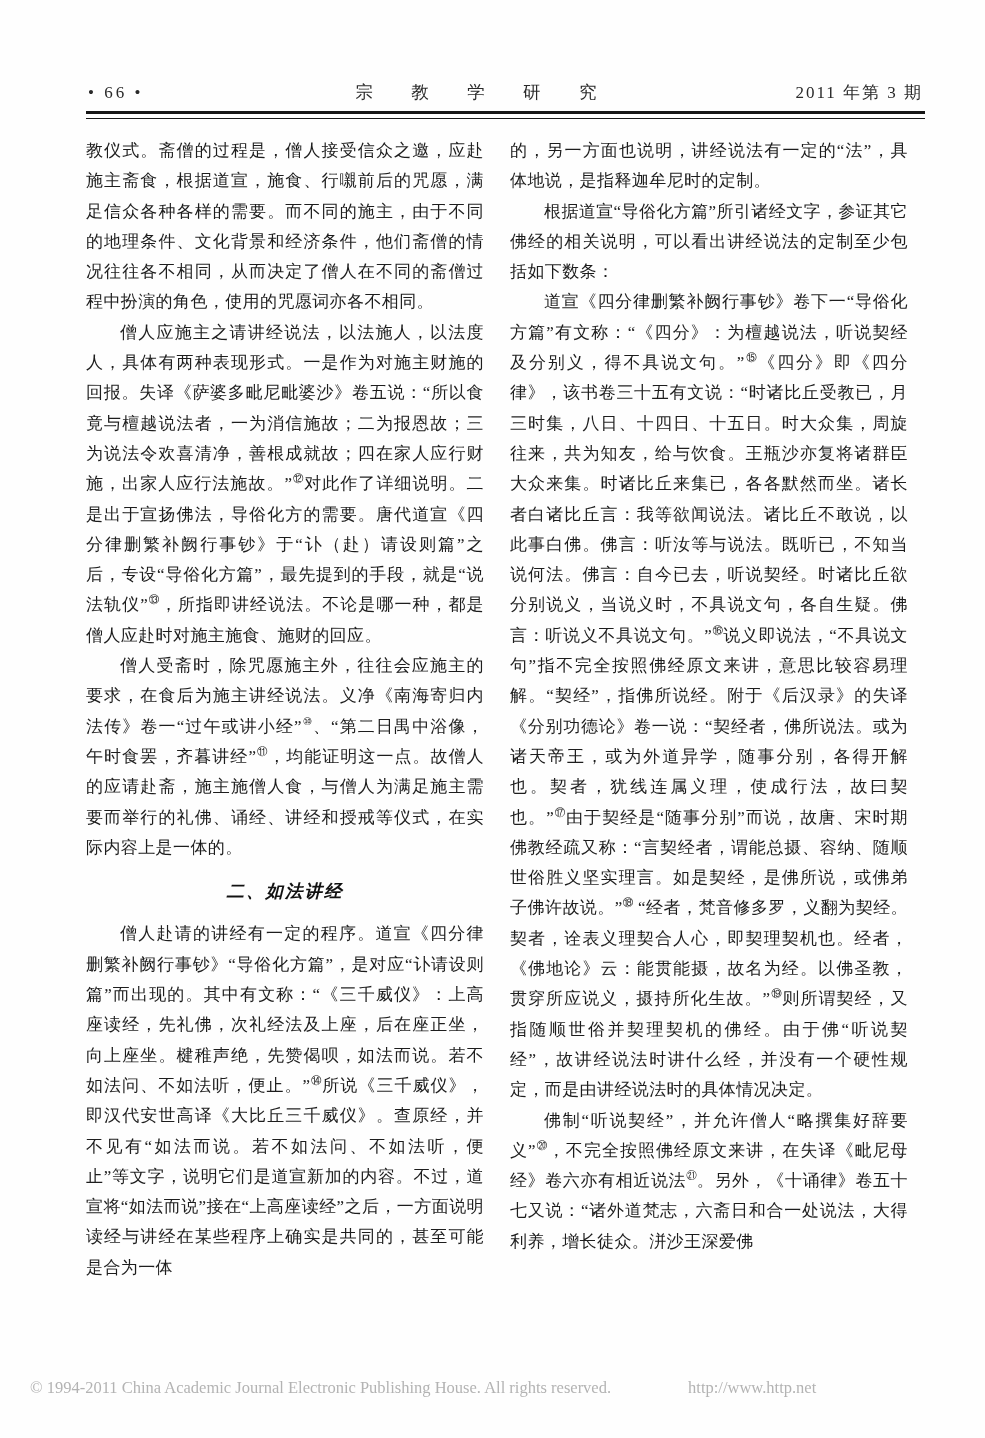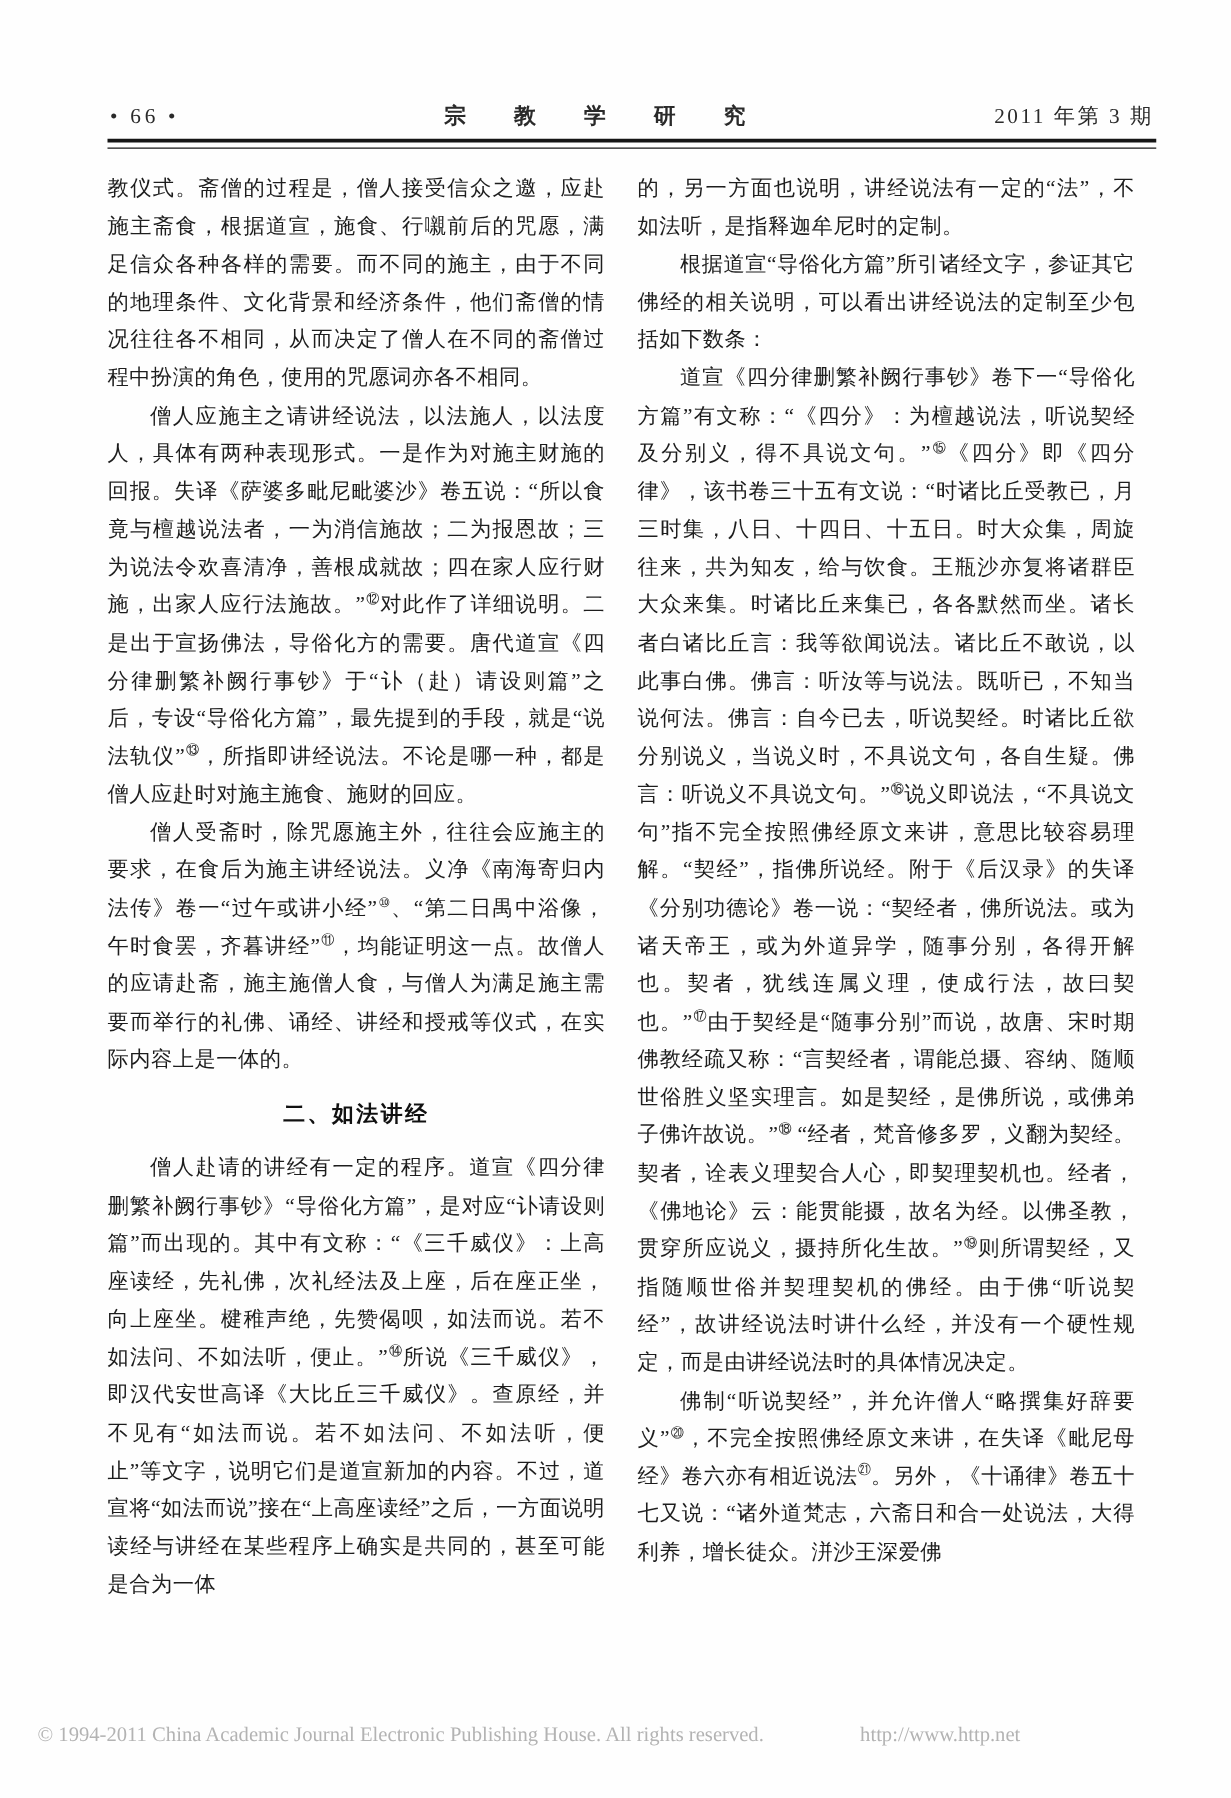--- a/index.html
+++ b/index.html
@@ -12,21 +12,21 @@
     position:relative;width:985px;height:1438px;
     background:#fefefe;color:#222;overflow:hidden;padding-left:18px;
   }
   
   .header{
     position:absolute;top:80px;left:88px;right:80px;
     display:flex;justify-content:space-between;align-items:baseline;
     font-size:17px;color:#2a2a2a;
   }
   .page-num{letter-spacing:3px;}
-  .journal-title{letter-spacing:17px;font-size:17.5px;margin-left:30px;font-weight:bold;}
+  .journal-title{letter-spacing:17px;font-size:17.5px;margin-left:30px;}
   .issue{letter-spacing:2px;}
   .double-rule{
     position:absolute;top:111px;left:86px;right:78px;height:4px;
     border-top:3px solid #161616;border-bottom:1px solid #161616;
   }
   
   .body-area{
     position:absolute;top:136px;left:86px;right:78px;
     display:flex;gap:26px;
   }
@@ -34,21 +34,21 @@
     width:398px;flex:0 0 398px;
     font-size:17px;line-height:30.3px;
     text-align:justify;text-justify:inter-ideograph;
     color:#1d1d1d;letter-spacing:0.4px;
   }
   .para{margin:0;}
   .para.indent{text-indent:2em;}
   .section-heading{
     margin:13px 0 13px;text-align:center;
     font-family:"Liberation Sans","DejaVu Sans",sans-serif;
-    font-weight:bold;font-size:17.5px;letter-spacing:2px;color:#111;
+    font-weight:bold;font-size:17.5px;letter-spacing:2px;color:#111;font-style:italic;
   }
   sup.fn{font-size:10.5px;vertical-align:super;line-height:0;letter-spacing:0;}
   
   .footer{
     position:absolute;top:1378px;left:30px;right:30px;
     display:flex;align-items:baseline;
     color:#b3b3b3;font-size:16.5px;white-space:nowrap;gap:35px;
   }
   .footer .cnki-url{margin-left:42px;color:#b3b3b3;}
 </style>
@@ -68,21 +68,21 @@
 
     <div class="col">
       <p class="para">教仪式。斋僧的过程是，僧人接受信众之邀，应赴施主斋食，根据道宣，施食、行嚫前后的咒愿，满足信众各种各样的需要。而不同的施主，由于不同的地理条件、文化背景和经济条件，他们斋僧的情况往往各不相同，从而决定了僧人在不同的斋僧过程中扮演的角色，使用的咒愿词亦各不相同。</p>
       <p class="para indent">僧人应施主之请讲经说法，以法施人，以法度人，具体有两种表现形式。一是作为对施主财施的回报。失译《萨婆多毗尼毗婆沙》卷五说：“所以食竟与檀越说法者，一为消信施故；二为报恩故；三为说法令欢喜清净，善根成就故；四在家人应行财施，出家人应行法施故。”<sup class="fn">⑫</sup>对此作了详细说明。二是出于宣扬佛法，导俗化方的需要。唐代道宣《四分律删繁补阙行事钞》于“讣（赴）请设则篇”之后，专设“导俗化方篇”，最先提到的手段，就是“说法轨仪”<sup class="fn">⑬</sup>，所指即讲经说法。不论是哪一种，都是僧人应赴时对施主施食、施财的回应。</p>
       <p class="para indent">僧人受斋时，除咒愿施主外，往往会应施主的要求，在食后为施主讲经说法。义净《南海寄归内法传》卷一“过午或讲小经”<sup class="fn">⑩</sup>、“第二日禺中浴像，午时食罢，齐暮讲经”<sup class="fn">⑪</sup>，均能证明这一点。故僧人的应请赴斋，施主施僧人食，与僧人为满足施主需要而举行的礼佛、诵经、讲经和授戒等仪式，在实际内容上是一体的。</p>
       <h3 class="section-heading">二、如法讲经</h3>
       <p class="para indent">僧人赴请的讲经有一定的程序。道宣《四分律删繁补阙行事钞》“导俗化方篇”，是对应“讣请设则篇”而出现的。其中有文称：“《三千威仪》：上高座读经，先礼佛，次礼经法及上座，后在座正坐，向上座坐。楗稚声绝，先赞偈呗，如法而说。若不如法问、不如法听，便止。”<sup class="fn">⑭</sup>所说《三千威仪》，即汉代安世高译《大比丘三千威仪》。查原经，并不见有“如法而说。若不如法问、不如法听，便止”等文字，说明它们是道宣新加的内容。不过，道宣将“如法而说”接在“上高座读经”之后，一方面说明读经与讲经在某些程序上确实是共同的，甚至可能是合为一体</p>
     </div>
 
     <div class="col">
-      <p class="para">的，另一方面也说明，讲经说法有一定的“法”，不如法听，是指释迦牟尼时的定制。</p>
+      <p class="para">的，另一方面也说明，讲经说法有一定的“法”，具体地说，是指释迦牟尼时的定制。</p>
       <p class="para indent">根据道宣“导俗化方篇”所引诸经文字，参证其它佛经的相关说明，可以看出讲经说法的定制至少包括如下数条：</p>
       <p class="para indent">道宣《四分律删繁补阙行事钞》卷下一“导俗化方篇”有文称：“《四分》：为檀越说法，听说契经及分别义，得不具说文句。”<sup class="fn">⑮</sup>《四分》即《四分律》，该书卷三十五有文说：“时诸比丘受教已，月三时集，八日、十四日、十五日。时大众集，周旋往来，共为知友，给与饮食。王瓶沙亦复将诸群臣大众来集。时诸比丘来集已，各各默然而坐。诸长者白诸比丘言：我等欲闻说法。诸比丘不敢说，以此事白佛。佛言：听汝等与说法。既听已，不知当说何法。佛言：自今已去，听说契经。时诸比丘欲分别说义，当说义时，不具说文句，各自生疑。佛言：听说义不具说文句。”<sup class="fn">⑯</sup>说义即说法，“不具说文句”指不完全按照佛经原文来讲，意思比较容易理解。“契经”，指佛所说经。附于《后汉录》的失译《分别功德论》卷一说：“契经者，佛所说法。或为诸天帝王，或为外道异学，随事分别，各得开解也。契者，犹线连属义理，使成行法，故曰契也。”<sup class="fn">⑰</sup>由于契经是“随事分别”而说，故唐、宋时期佛教经疏又称：“言契经者，谓能总摄、容纳、随顺世俗胜义坚实理言。如是契经，是佛所说，或佛弟子佛许故说。”<sup class="fn">⑱</sup> “经者，梵音修多罗，义翻为契经。契者，诠表义理契合人心，即契理契机也。经者，《佛地论》云：能贯能摄，故名为经。以佛圣教，贯穿所应说义，摄持所化生故。”<sup class="fn">⑲</sup>则所谓契经，又指随顺世俗并契理契机的佛经。由于佛“听说契经”，故讲经说法时讲什么经，并没有一个硬性规定，而是由讲经说法时的具体情况决定。</p>
       <p class="para indent">佛制“听说契经”，并允许僧人“略撰集好辞要义”<sup class="fn">⑳</sup>，不完全按照佛经原文来讲，在失译《毗尼母经》卷六亦有相近说法<sup class="fn">㉑</sup>。另外，《十诵律》卷五十七又说：“诸外道梵志，六斋日和合一处说法，大得利养，增长徒众。洴沙王深爱佛</p>
     </div>
 
   </div>
 
   <div class="footer">
     <span>© 1994-2011 China Academic Journal Electronic Publishing House. All rights reserved.</span>
     <span class="cnki-url">http://www.http.net</span>

